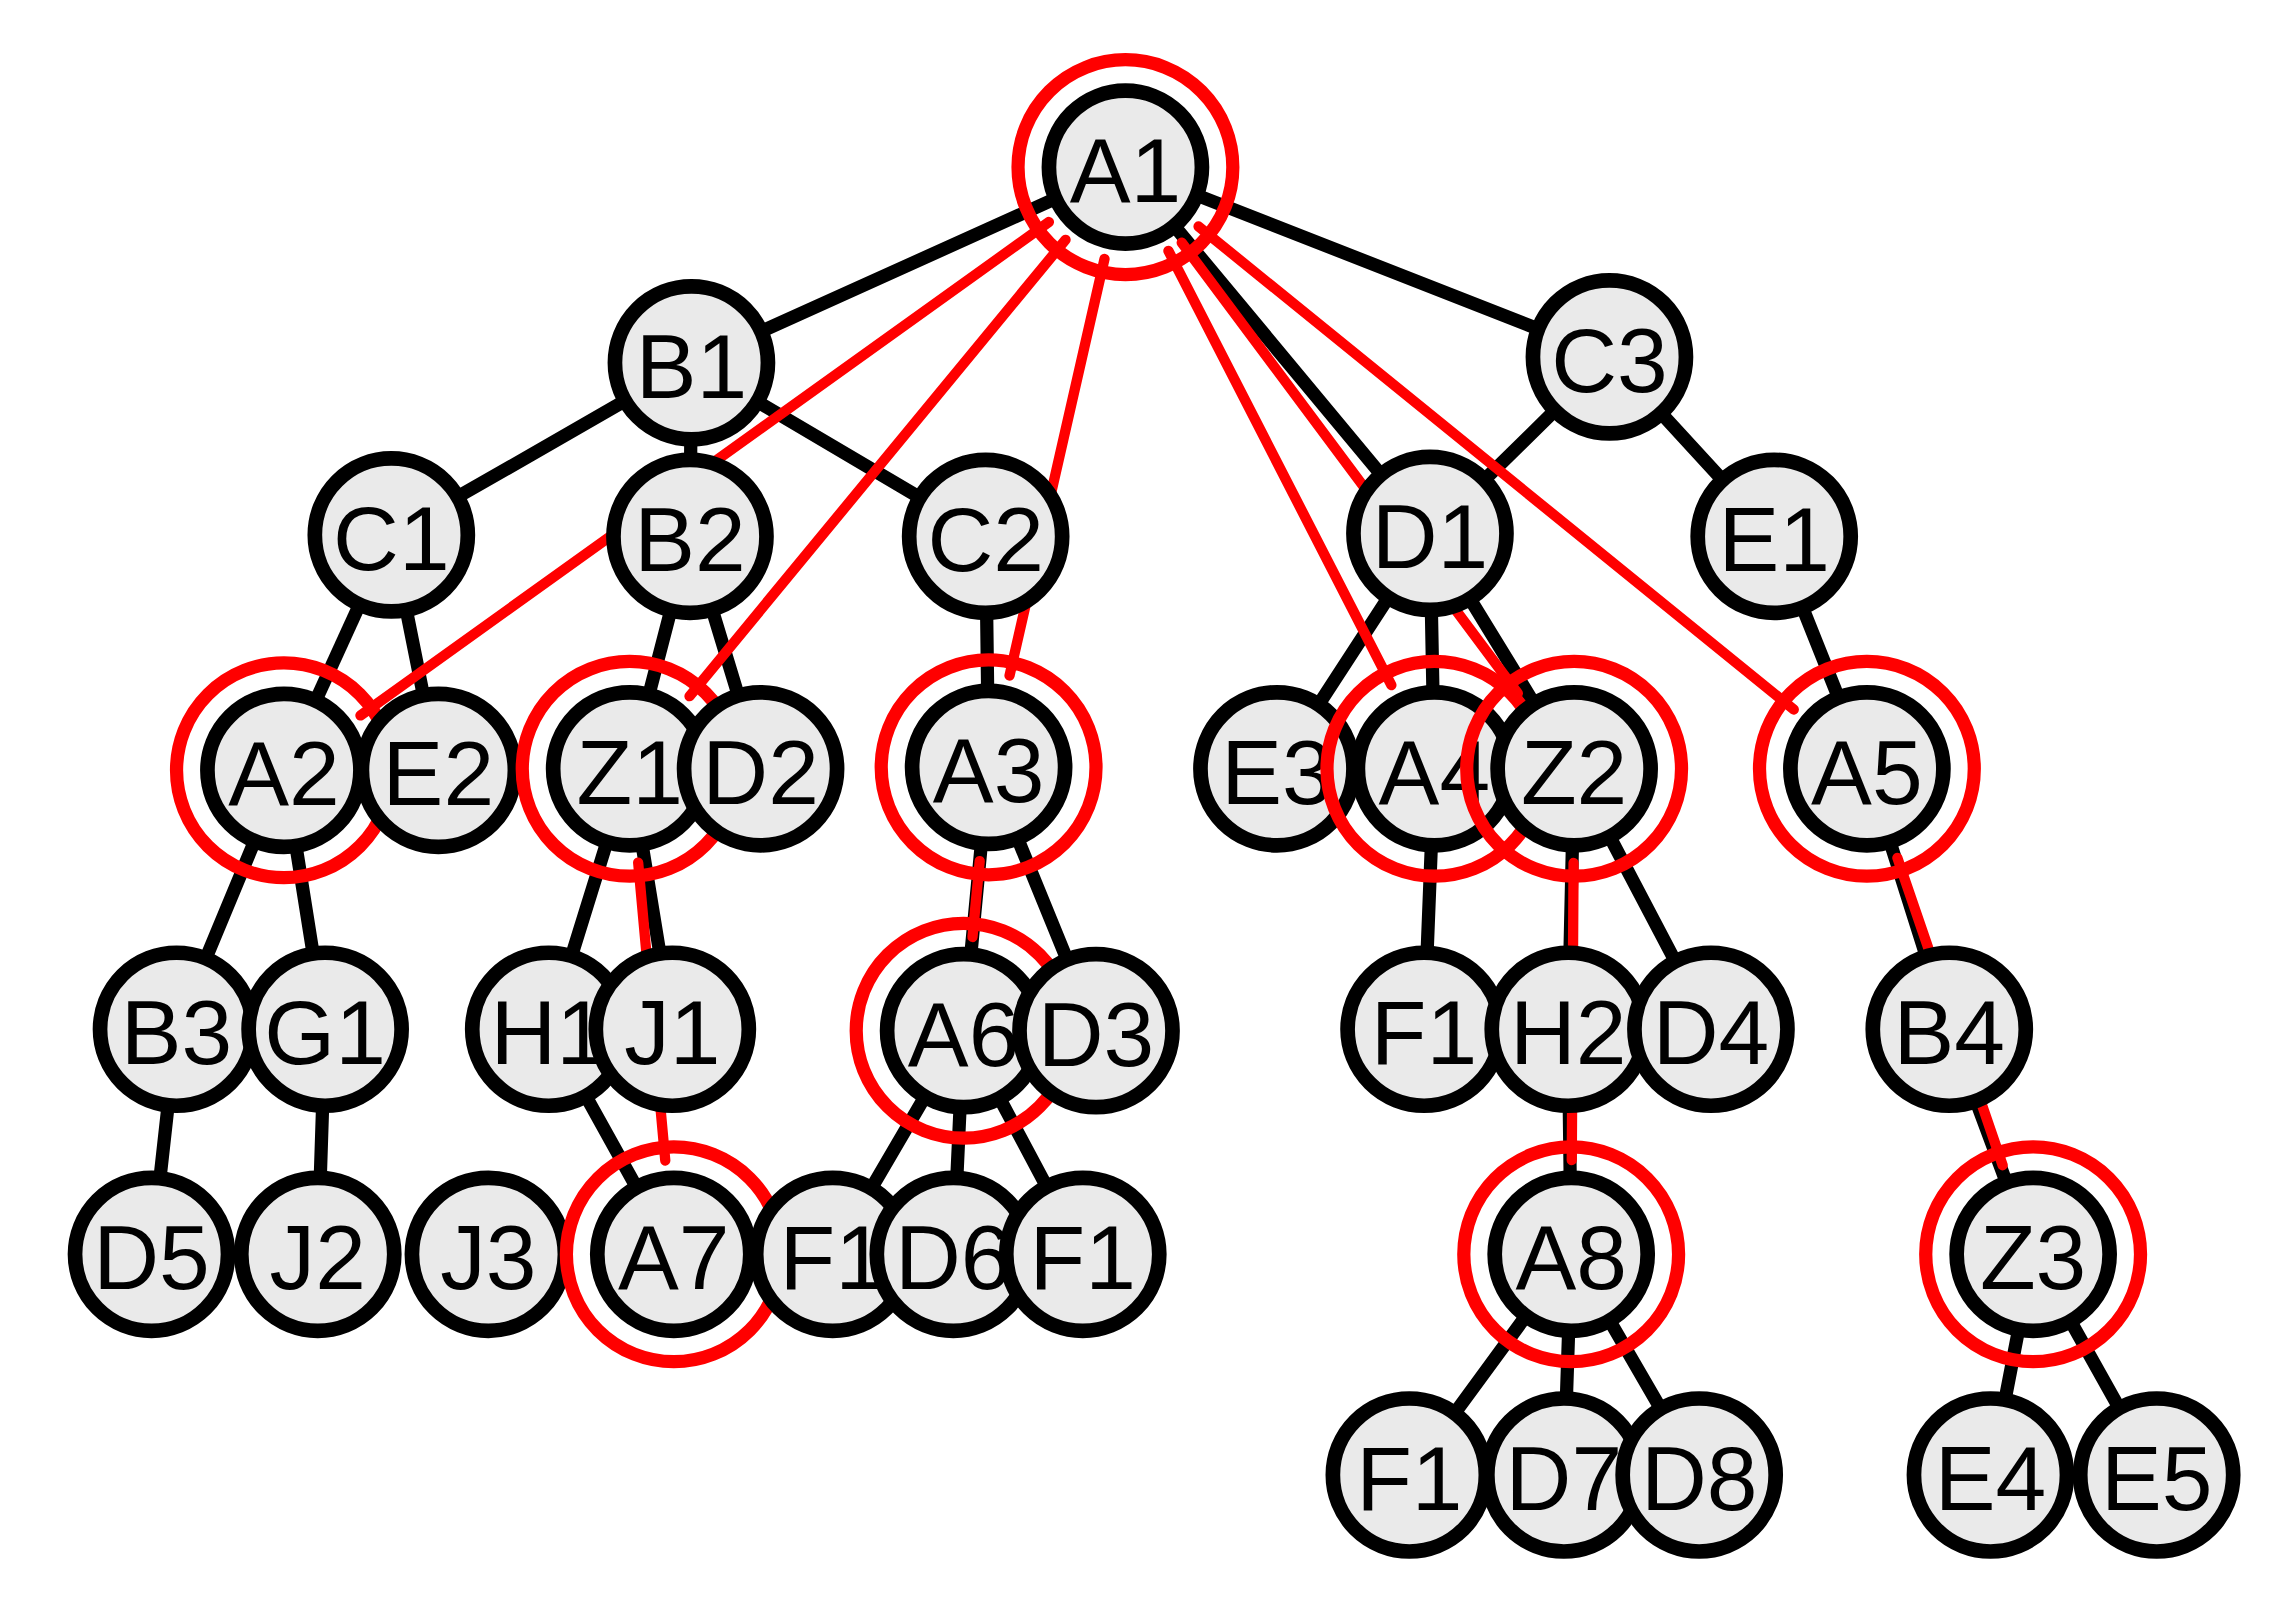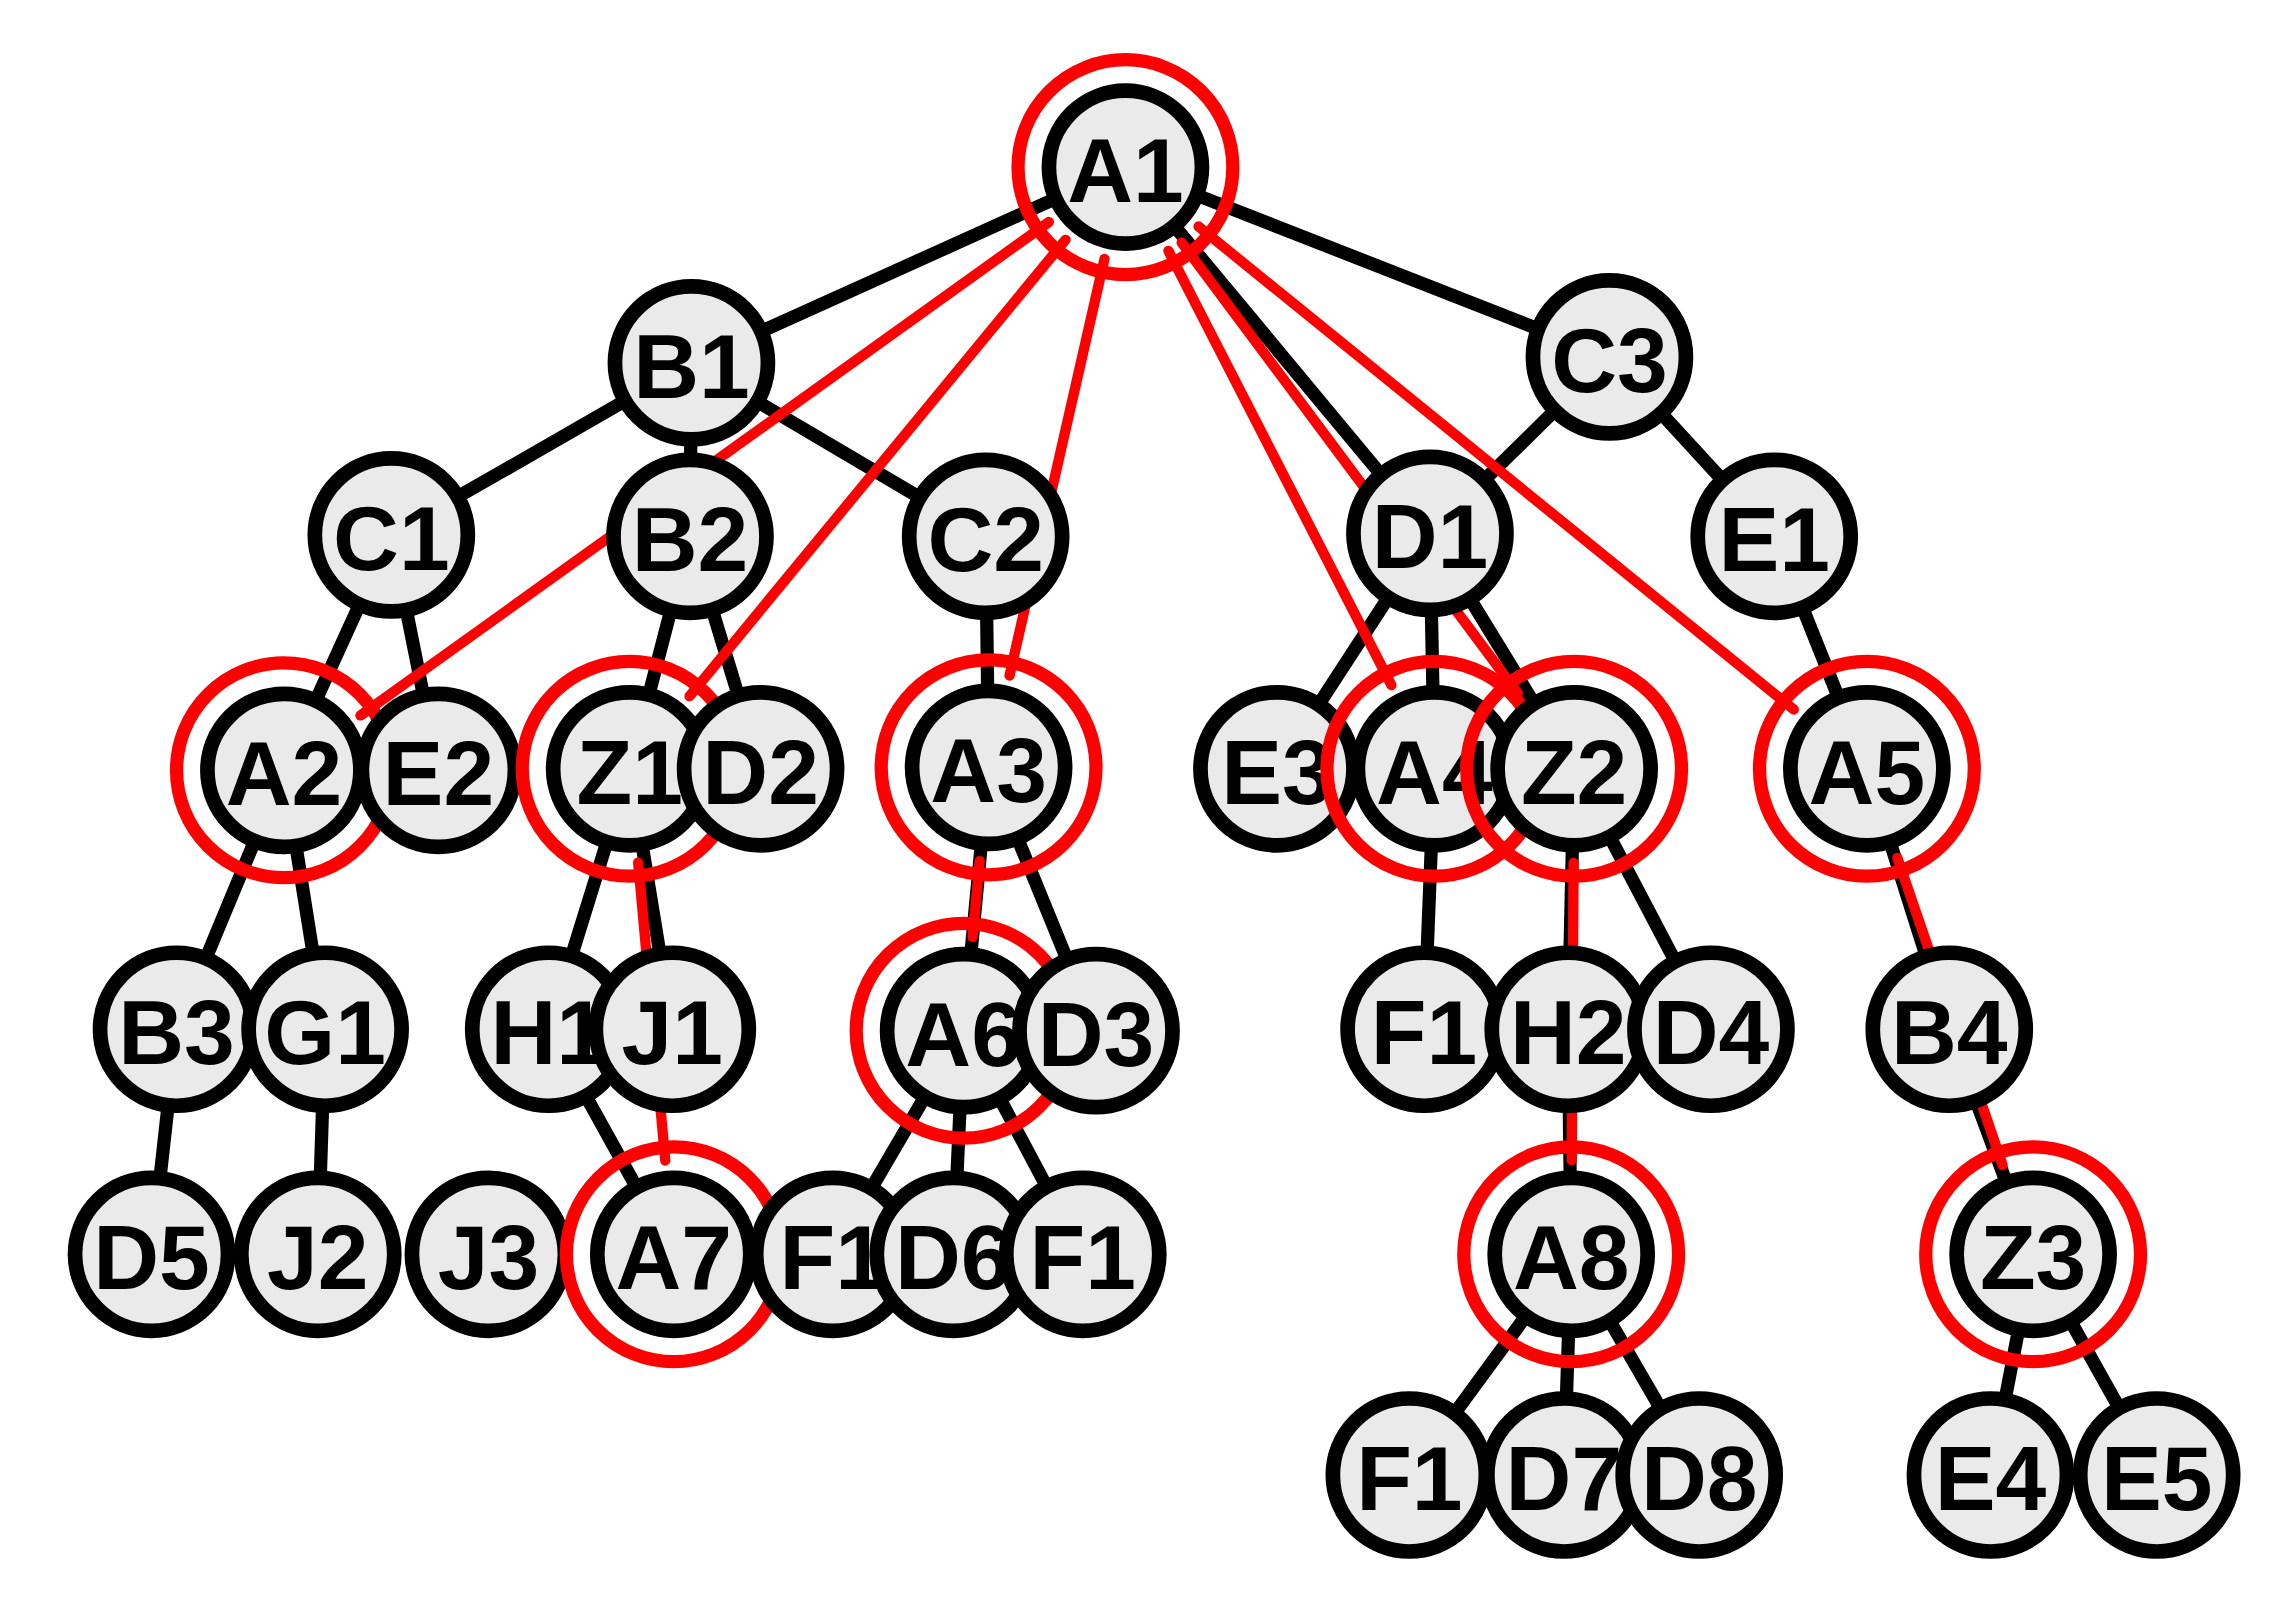--- a/index.html
+++ b/index.html
@@ -11,21 +11,20 @@
     width: 2295px;
     height: 1623px;
     font-family: "Liberation Sans", sans-serif;
     overflow: hidden;
   }
   #graph-root {
     position: relative;
     width: 2295px;
     height: 1623px;
     background: #ffffff;
-    font-weight: bold;
   }
   #graph-svg {
     display: block;
     width: 2295px;
     height: 1623px;
   }
   .edge-black {
     stroke: #000000;
     stroke-width: 9;
     fill: none;

